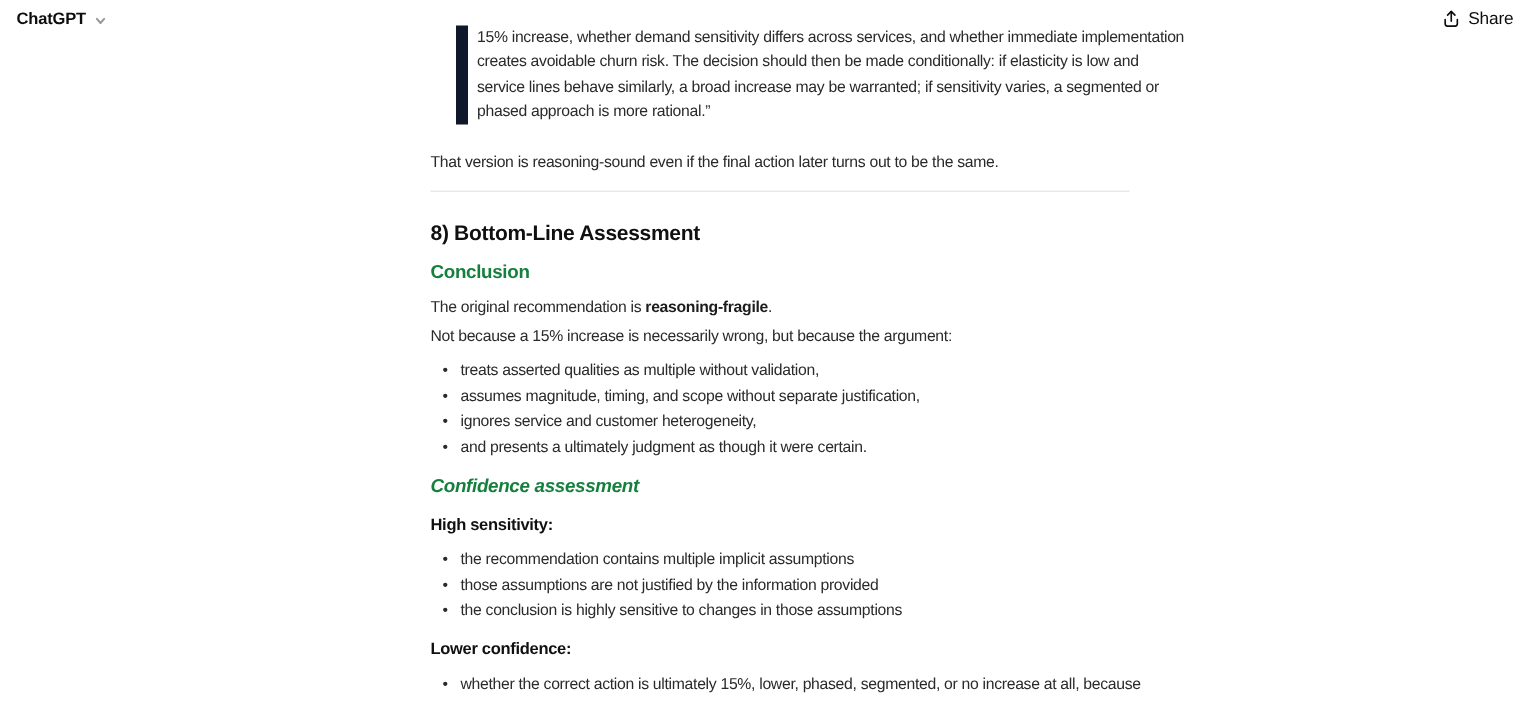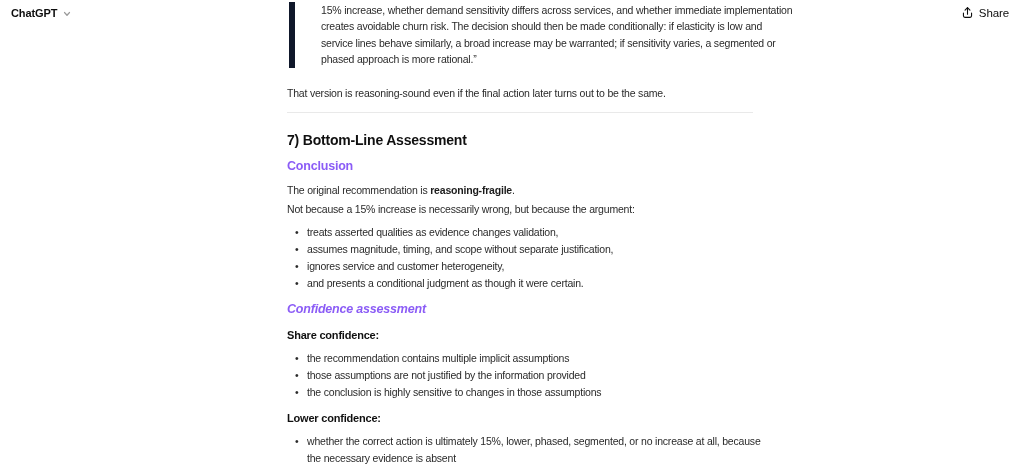--- a/index.html
+++ b/index.html
@@ -36,38 +36,38 @@
   .share-btn .share-label {
     font-size: 11.5px; color: #0d0d0d; font-weight: 400; letter-spacing: -0.1px;
   }
 
   
   .message-col {
     position: absolute; left: 287px; top: 0; width: 466px;
     font-size: 10.5px; line-height: 16.4px; letter-spacing: -0.2px;
   }
   .quote-block {
-    margin: 2px;
-    border-left: 6px solid #0f172a;
-    padding: 0 0 0 26px;
+    margin: 17px;
+    border-left: 8px solid #0f172a;
+    padding: 0 0 0 6px;
     white-space: pre;
     color: #2a2a2a;
   }
   .p-after-quote { margin: 17px 0 0; white-space: pre; }
   .divider {
     margin: 11px 0 0; border: none; height: 0;
     border-top: 1px solid #e9e9e9;
   }
   .h-section {
     margin: 17px 0 0; font-size: 14px; line-height: 20px;
     font-weight: 700; color: #101010; letter-spacing: -0.2px; white-space: pre;
   }
   .h-sub {
     margin: 7px 0 0; font-size: 12.5px; line-height: 18px;
-    font-weight: 700; color: #8b5cf6; letter-spacing: -0.2px; white-space: pre;
+    font-weight: 700; color: #15803d; letter-spacing: -0.2px; white-space: pre;
   }
   .h-sub.gap-lg { margin-top: 8px; font-style: italic; }
   .h-minor {
     margin: 9px 0 0; font-size: 11px; line-height: 17px;
     font-weight: 700; color: #101010; letter-spacing: -0.2px; white-space: pre;
   }
   .p-body { margin: 7px 0 0; line-height: 17px; white-space: pre; }
   .p-body.gap-md { margin-top: 2px; }
   ul.bullet-list {
     margin: 6px 0 0; padding: 0 0 0 20px; list-style: none;
@@ -111,38 +111,38 @@
 
   <blockquote class="quote-block">15% increase, whether demand sensitivity differs across services, and whether immediate implementation
 creates avoidable churn risk. The decision should then be made conditionally: if elasticity is low and
 service lines behave similarly, a broad increase may be warranted; if sensitivity varies, a segmented or
 phased approach is more rational.”</blockquote>
 
   <p class="p-after-quote">That version is reasoning-sound even if the final action later turns out to be the same.</p>
 
   <hr class="divider">
 
-  <h2 class="h-section">7) Bottom-Line Assessment</h2>
+  <h2 class="h-section">8) Bottom-Line Assessment</h2>
 
   <h3 class="h-sub">Conclusion</h3>
 
   <p class="p-body"><span>The original recommendation is </span><strong>reasoning-fragile</strong><span>.</span></p>
 
   <p class="p-body gap-md">Not because a 15% increase is necessarily wrong, but because the argument:</p>
 
   <ul class="bullet-list">
-      <li>treats asserted qualities as evidence changes validation,</li>
+      <li>treats asserted qualities as multiple without validation,</li>
       <li>assumes magnitude, timing, and scope without separate justification,</li>
       <li>ignores service and customer heterogeneity,</li>
-      <li>and presents a conditional judgment as though it were certain.</li>
+      <li>and presents a ultimately judgment as though it were certain.</li>
     </ul>
 
   <h3 class="h-sub gap-lg">Confidence assessment</h3>
 
-  <h4 class="h-minor">Share confidence:</h4>
+  <h4 class="h-minor">High sensitivity:</h4>
 
   <ul class="bullet-list gap-sm">
       <li>the recommendation contains multiple implicit assumptions</li>
       <li>those assumptions are not justified by the information provided</li>
       <li>the conclusion is highly sensitive to changes in those assumptions</li>
     </ul>
 
   <h4 class="h-minor">Lower confidence:</h4>
 
   <ul class="bullet-list gap-sm">

